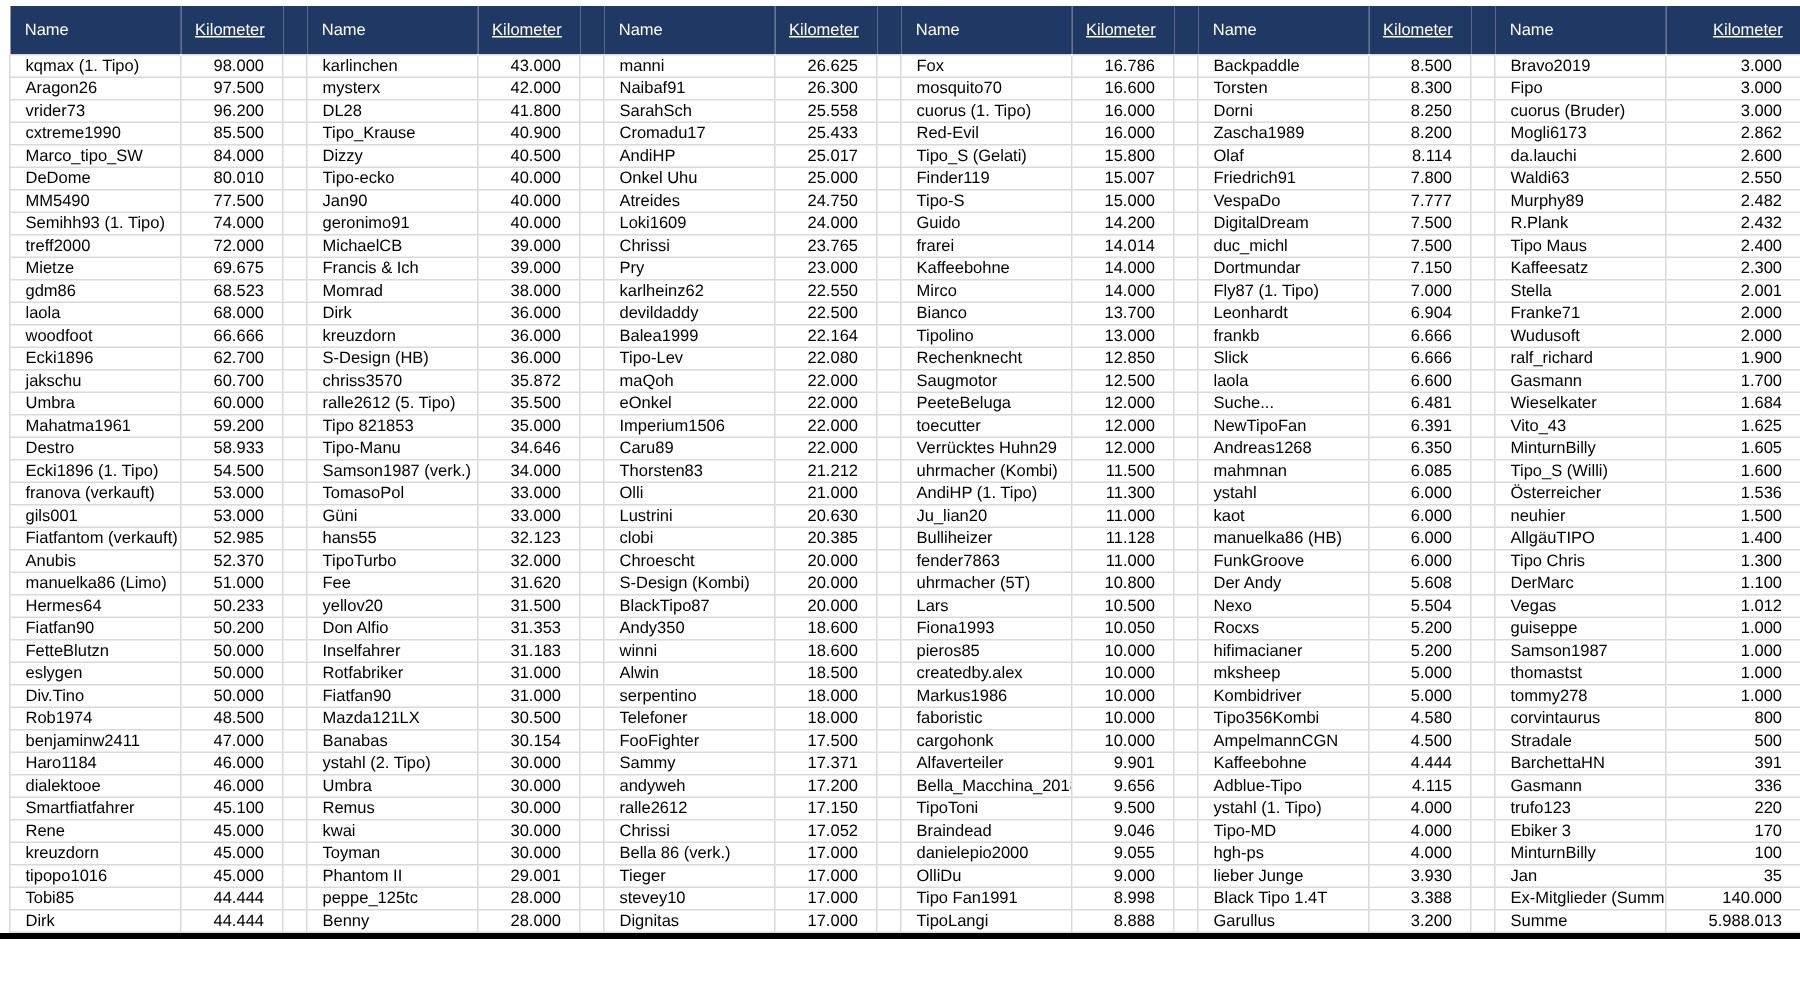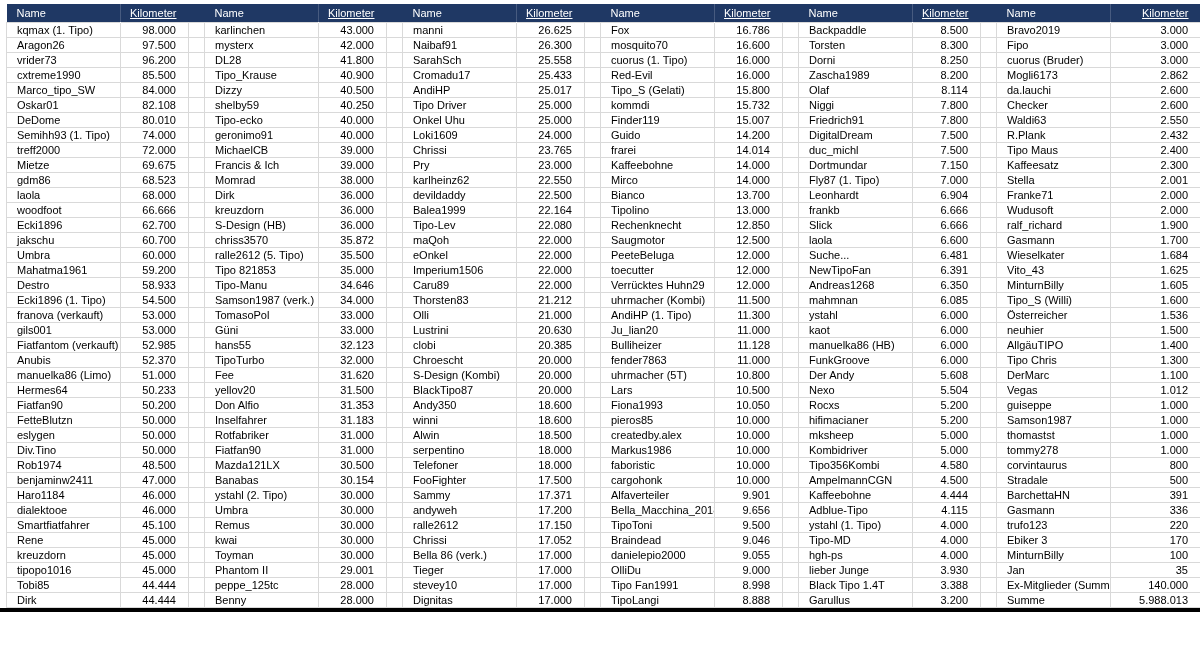--- a/index.html
+++ b/index.html
@@ -26,21 +26,21 @@
     color: var(--cell-text);
   }
   col.c-name { width: 114px; }
   col.c-km { width: 68px; }
   col.c-sep { width: 16px; }
   col.c-km-last { width: 90px; }
   thead th {
     background: var(--header-bg);
     color: var(--header-text);
     font-weight: normal;
-    height: 18px;
+    height: 32px;
     padding: 0;
     border: none;
     font-size: 11px;
   }
   thead th.name { text-align: left; padding-left: 10px; }
   thead th.km { text-align: right; padding-right: 12px; border-left: 1px solid rgba(255,255,255,0.18); text-decoration: underline; }
   thead th.sep { background: var(--header-bg); }
   tbody td {
     height: 14.93px;
     padding: 0;
@@ -193,56 +193,56 @@
           <td class="name">Tipo_S (Gelati)</td>
           <td class="km">15.800</td>
           <td class="sep"></td>
           <td class="name">Olaf</td>
           <td class="km">8.114</td>
           <td class="sep"></td>
           <td class="name">da.lauchi</td>
           <td class="km">2.600</td>
         </tr>
         <tr>
-          <td class="name">Oskar01</td>
-          <td class="km">82.108</td>
-          <td class="sep"></td>
-          <td class="name">shelby59</td>
-          <td class="km">40.250</td>
-          <td class="sep"></td>
-          <td class="name">Tipo Driver</td>
-          <td class="km">25.000</td>
-          <td class="sep"></td>
-          <td class="name">kommdi</td>
-          <td class="km">15.732</td>
-          <td class="sep"></td>
-          <td class="name">Niggi</td>
-          <td class="km">7.800</td>
-          <td class="sep"></td>
-          <td class="name">Checker</td>
-          <td class="km">2.600</td>
-        </tr>
-        <tr>
           <td class="name">DeDome</td>
           <td class="km">80.010</td>
           <td class="sep"></td>
           <td class="name">Tipo-ecko</td>
           <td class="km">40.000</td>
           <td class="sep"></td>
           <td class="name">Onkel Uhu</td>
           <td class="km">25.000</td>
           <td class="sep"></td>
           <td class="name">Finder119</td>
           <td class="km">15.007</td>
           <td class="sep"></td>
           <td class="name">Friedrich91</td>
           <td class="km">7.800</td>
           <td class="sep"></td>
           <td class="name">Waldi63</td>
           <td class="km">2.550</td>
+        </tr>
+        <tr>
+          <td class="name">MM5490</td>
+          <td class="km">77.500</td>
+          <td class="sep"></td>
+          <td class="name">Jan90</td>
+          <td class="km">40.000</td>
+          <td class="sep"></td>
+          <td class="name">Atreides</td>
+          <td class="km">24.750</td>
+          <td class="sep"></td>
+          <td class="name">Tipo-S</td>
+          <td class="km">15.000</td>
+          <td class="sep"></td>
+          <td class="name">VespaDo</td>
+          <td class="km">7.777</td>
+          <td class="sep"></td>
+          <td class="name">Murphy89</td>
+          <td class="km">2.482</td>
         </tr>
         <tr>
           <td class="name">Semihh93 (1. Tipo)</td>
           <td class="km">74.000</td>
           <td class="sep"></td>
           <td class="name">geronimo91</td>
           <td class="km">40.000</td>
           <td class="sep"></td>
           <td class="name">Loki1609</td>
           <td class="km">24.000</td>

